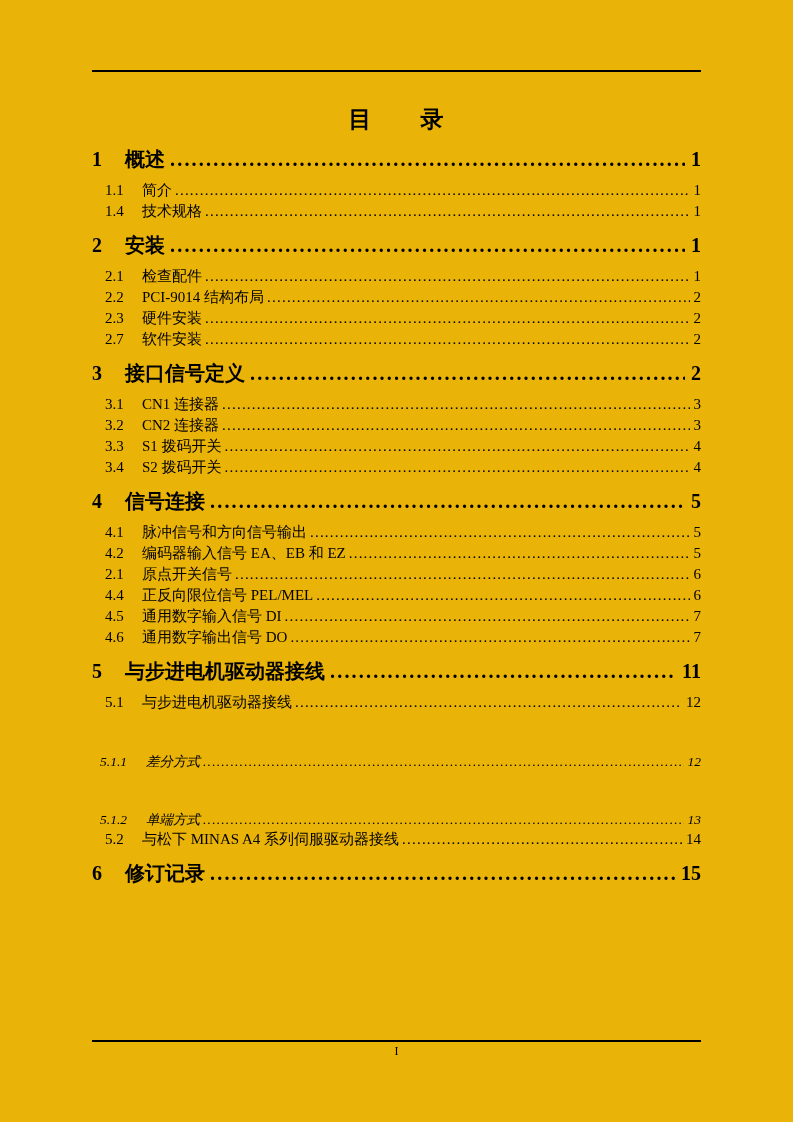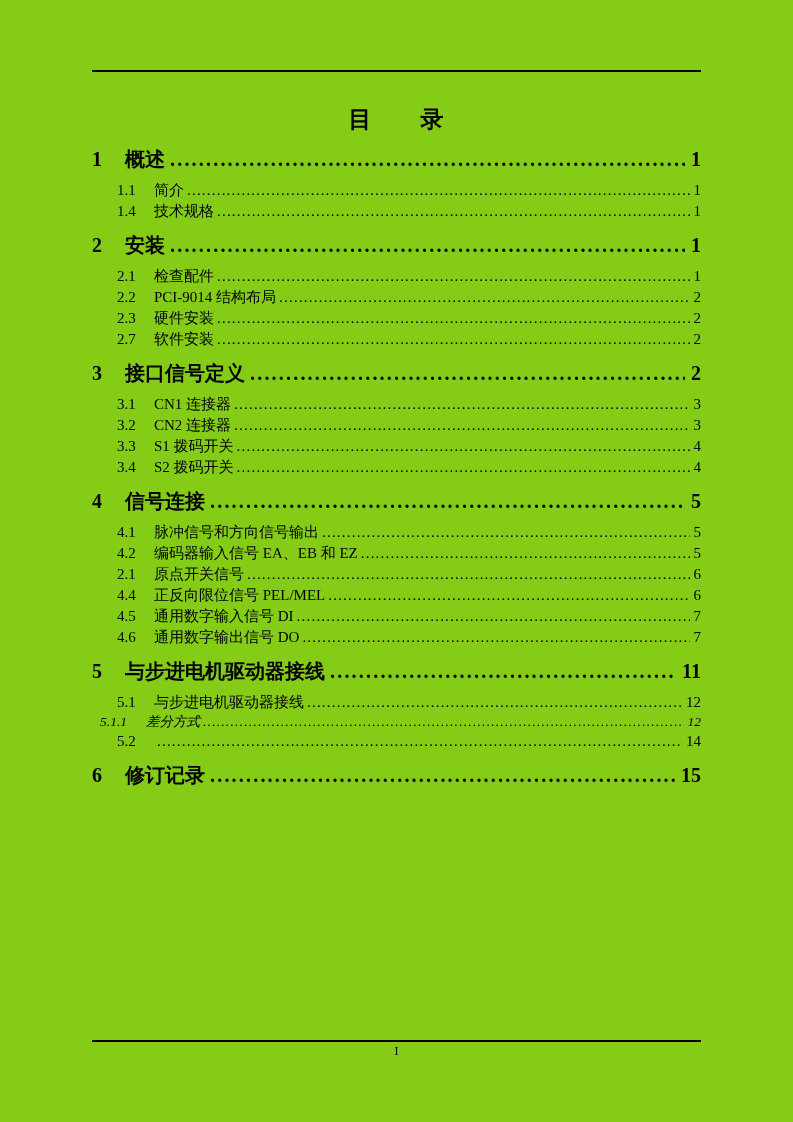--- a/index.html
+++ b/index.html
@@ -1,20 +1,20 @@
 <!DOCTYPE html>
 <html><head>
 <meta charset="utf-8">
 <style>
   html, body { margin: 0; padding: 0; background: #ffffff; }
   .page {
     position: relative;
     width: 793px;
     height: 1122px;
-    background: #84cc16;
+    background: #eab308;
     color: #000000;
     font-family: "Liberation Serif", "DejaVu Serif", serif;
     overflow: hidden;
   }
   .content {
     position: absolute;
     left: 92px;
     top: 0;
     width: 609px;
   }
@@ -58,29 +58,29 @@
   }
   .lvl1 .num { width: 33px; }
   .lvl1 .dots { margin-left: 5px; letter-spacing: 2.2px; }
   .lvl1 .pg { margin-left: 6px; }
 
   .lvl2 {
     font-size: 15px;
     font-weight: normal;
     line-height: 21px;
   }
-  .lvl2 .num { margin-left: 25px; width: 37px; }
+  .lvl2 .num { margin-left: 13px; width: 37px; }
   .lvl2 .dots { margin-left: 3px; letter-spacing: 1.2px; }
 
   .lvl3 {
     font-size: 13.5px;
     font-style: italic;
     line-height: 18px;
   }
-  .lvl3 .num { margin-left: 8px; width: 46px; }
+  .lvl3 .num { margin-left: 8px; width: 46px; margin-top: 40px; }
   .lvl3 .dots { margin-left: 3px; letter-spacing: 1.2px; }
 
   .footer {
     position: absolute;
     left: 92px;
     top: 1040px;
     width: 609px;
     text-align: center;
   }
   .footer-rule {
@@ -231,22 +231,29 @@
     <span class="title">与步进电机驱动器接线</span>
     <span class="dots"></span>
     <span class="pg">12</span>
   </div>
         <div class="toc-row lvl3">
     <span class="num">5.1.1</span>
     <span class="title">差分方式</span>
     <span class="dots"></span>
     <span class="pg">12</span>
   </div>
+        <div class="toc-row lvl3">
+    <span class="num">5.1.2</span>
+    <span class="title">单端方式</span>
+    <span class="dots"></span>
+    <span class="pg">13</span>
+  </div>
         <div class="toc-row lvl2">
     <span class="num">5.2</span>
+    <span class="title">与松下 MINAS A4 系列伺服驱动器接线</span>
     <span class="dots"></span>
     <span class="pg">14</span>
   </div>
         <div class="toc-row lvl1">
     <span class="num">6</span>
     <span class="title">修订记录</span>
     <span class="dots"></span>
     <span class="pg">15</span>
   </div>
       </div>

